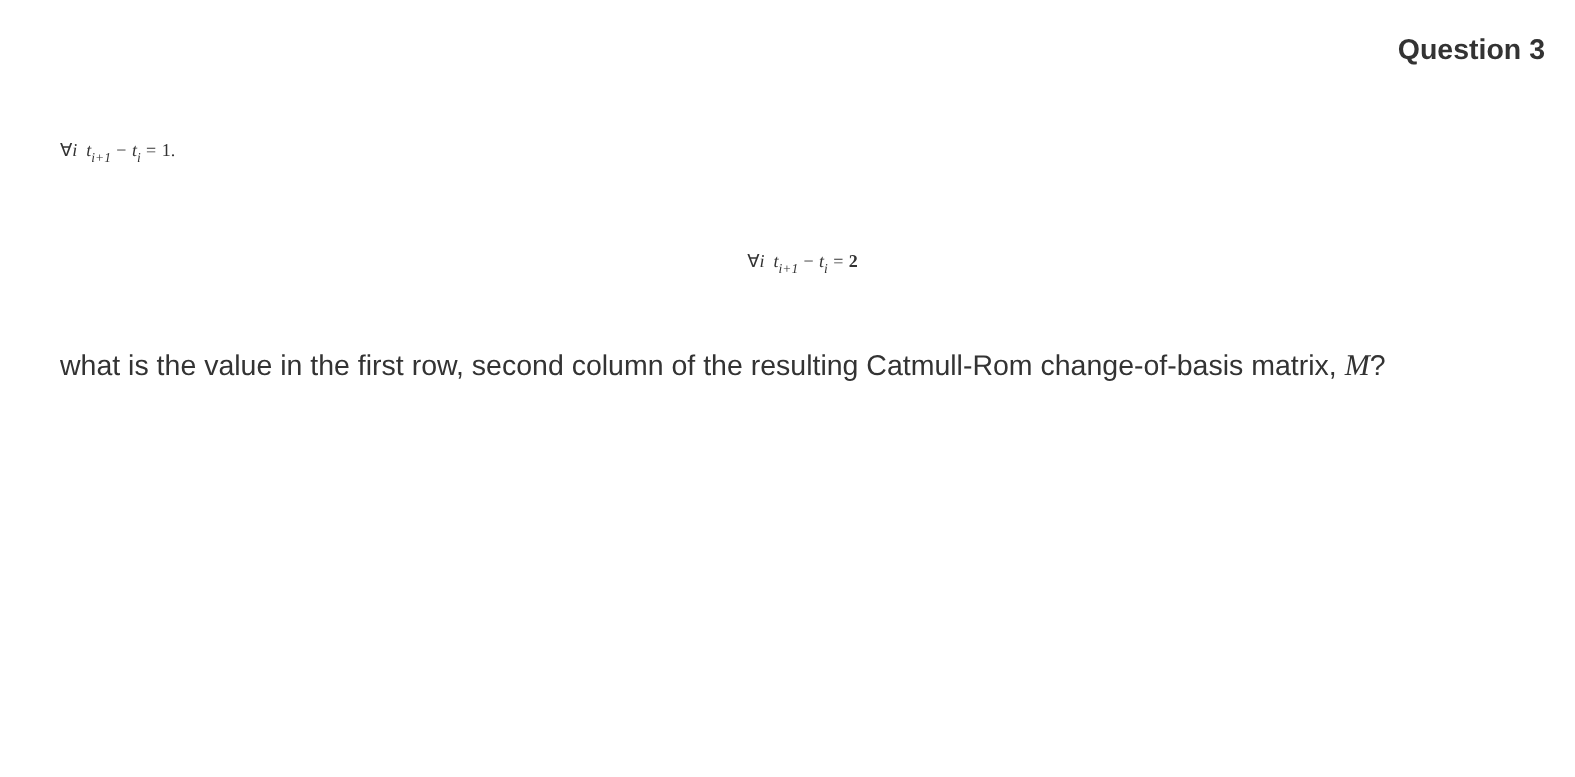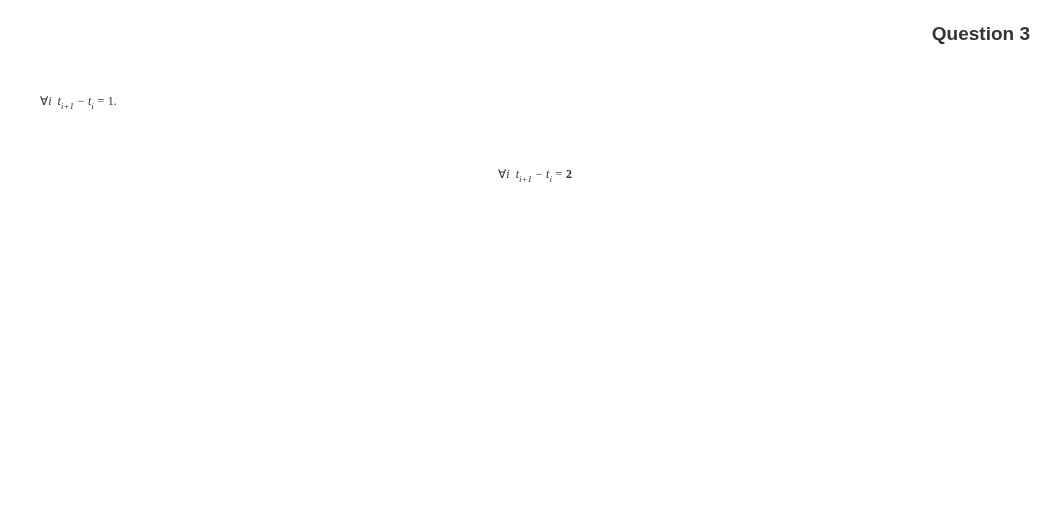--- a/index.html
+++ b/index.html
@@ -80,14 +80,17 @@
     </span>
   </div>
 
 
   <div class="math-display">
     <span class="math-inline">
       <span class="forall">∀</span><span>i</span>&nbsp;&nbsp;<span>t</span><span class="sub">i+1</span><span class="op">−</span><span>t</span><span class="sub">i</span><span class="op">=</span><span class="num bold-math">2</span>
     </span>
   </div>
 
+  <div class="para">
+    <span>what is the value in the first row, second column of the resulting Catmull-Rom change-of-basis matrix, </span><span class="matrix-m">M</span><span>?</span>
+  </div>
 
 </div>
 
 </body></html>

